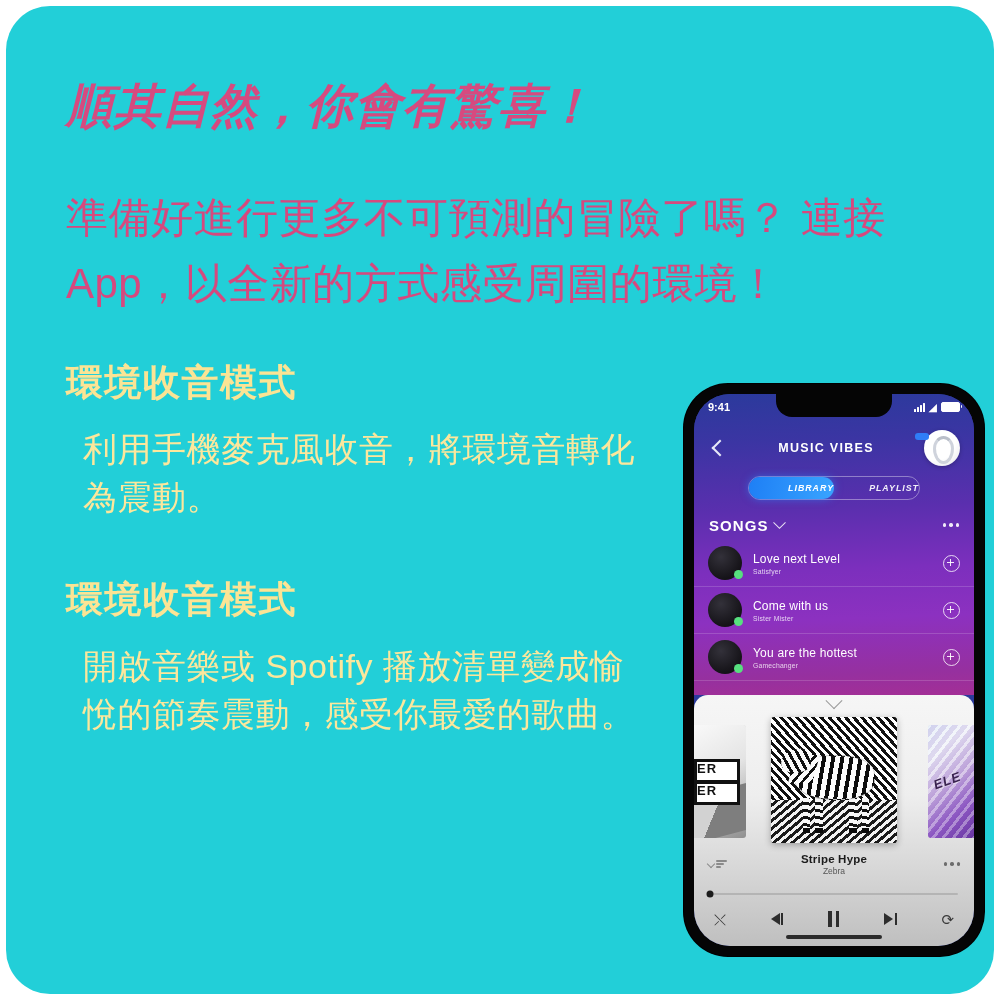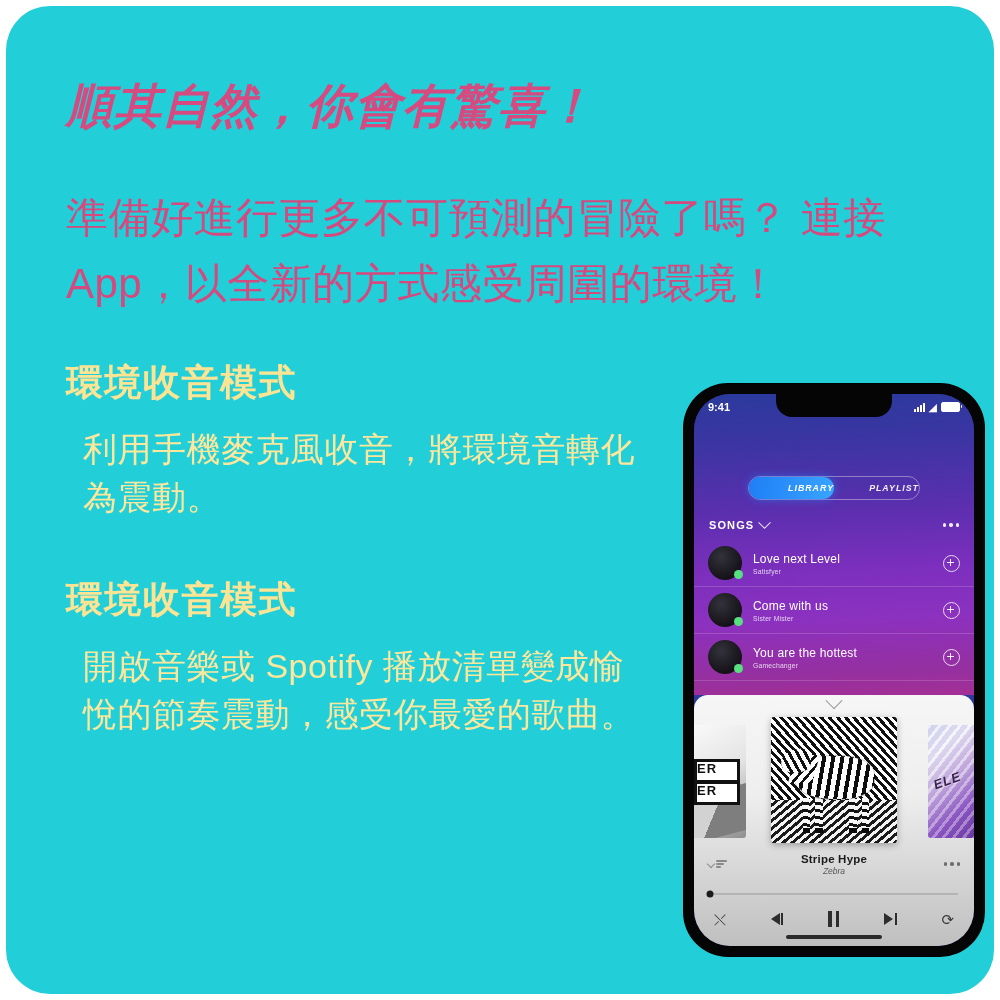--- a/index.html
+++ b/index.html
@@ -268,21 +268,21 @@
     top: 122px; left: 0; right: 0;
     height: 18px;
     display: flex;
     align-items: center;
     justify-content: space-between;
     padding: 0 15px;
     box-sizing: border-box;
   }
   .songs-label {
     color: #fff;
-    font-size: 11px;
+    font-size: 15px;
     font-weight: bold;
     letter-spacing: 1.1px;
     display: flex;
     align-items: center;
     gap: 6px;
   }
   .mini-chev {
     width: 8px; height: 8px;
     border-right: 1.6px solid rgba(255,255,255,.85);
     border-bottom: 1.6px solid rgba(255,255,255,.85);
@@ -543,21 +543,20 @@
   .np-title {
     font-size: 11.5px;
     font-weight: bold;
     color: #1c1c1c;
     letter-spacing: .2px;
   }
   .np-artist {
     font-size: 8.5px;
     color: #555;
     margin-top: 1px;
-    font-style: italic;
   }
   .np-dots { display: flex; gap: 3px; }
   .np-dots i {
     width: 3.4px; height: 3.4px;
     border-radius: 50%;
     background: #6d6d6d;
     display: block;
   }
 
   
@@ -656,20 +655,28 @@
                   <i></i>
                   <i></i>
                   <i></i>
                   <i></i>
                 </span>
               <span class="wifi">◢</span>
               <span class="batt"></span>
             </div>
           </div>
 
+          <div class="navbar">
+            <div class="back-chev"></div>
+            <div class="nav-title">MUSIC VIBES</div>
+            <div class="device-btn">
+              <span class="device-badge"></span>
+              <span class="hook"></span>
+            </div>
+          </div>
 
           <div class="segment">
             <div class="seg active">LIBRARY</div>
             <div class="seg">PLAYLIST</div>
           </div>
 
           <div class="songs-head">
             <div class="songs-label">
               <span>SONGS</span>
               <span class="mini-chev"></span>

